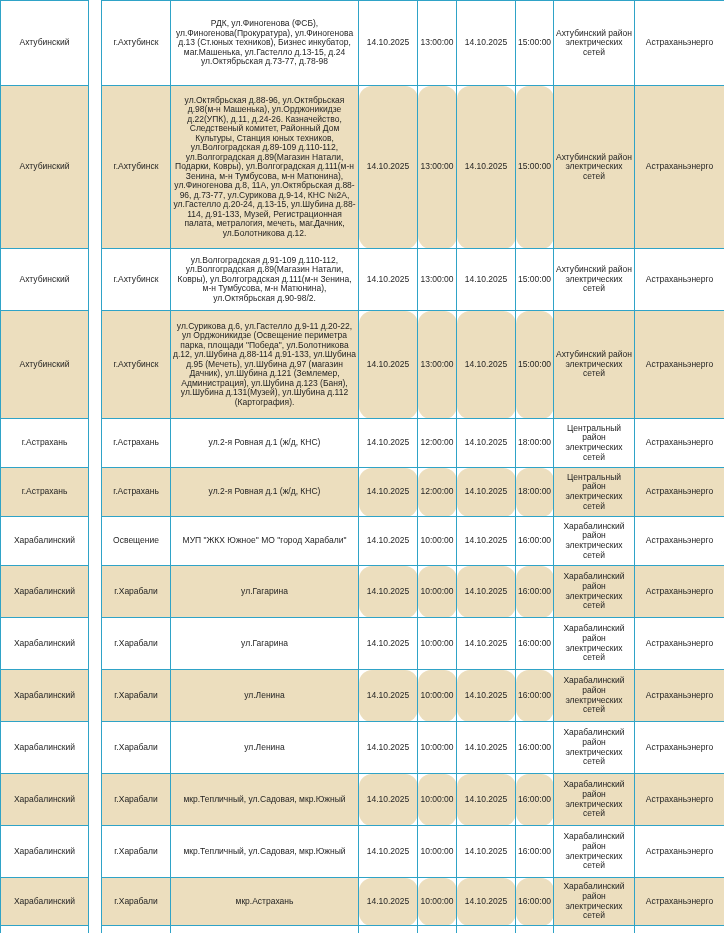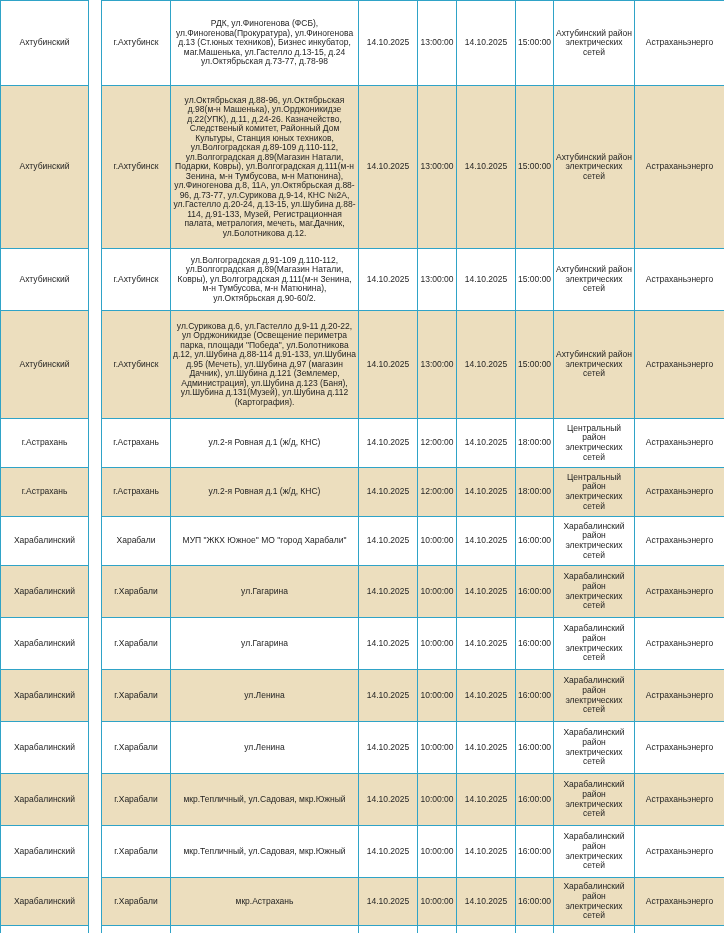--- a/index.html
+++ b/index.html
@@ -32,20 +32,21 @@
   table.outages tr.alt td{ background:var(--tan); }
   table.outages td.spacer{
     background:var(--white) !important;
     border-top:none;
     border-bottom:none;
     padding:0;
   }
   table.outages td.time-cell, table.outages td.date-cell{
     white-space:nowrap;
     overflow:hidden;
+    border-radius:13px;
   }
 </style>
 </head>
 <body>
 
 <div class="viewport">
   <table class="outages">
     <colgroup>
       <col style="width:88px">
       <col style="width:13px">
@@ -80,21 +81,21 @@
           <td class="time-cell">13:00:00</td>
           <td class="date-cell">14.10.2025</td>
           <td class="time-cell">15:00:00</td>
           <td>Ахтубинский район электрических сетей</td>
           <td>Астраханьэнерго</td>
         </tr>
         <tr style="height: 62px;">
           <td>Ахтубинский</td>
           <td class="spacer"></td>
           <td>г.Ахтубинск</td>
-          <td>ул.Волгоградская д.91-109 д.110-112, ул.Волгоградская д.89(Магазин Натали, Ковры), ул.Волгоградская д.111(м-н Зенина, м-н Тумбусова, м-н Матюнина), ул.Октябрьская д.90-60/2.</td>
+          <td>ул.Волгоградская д.91-109 д.110-112, ул.Волгоградская д.89(Магазин Натали, Ковры), ул.Волгоградская д.111(м-н Зенина, м-н Тумбусова, м-н Матюнина), ул.Октябрьская д.90-98/2.</td>
           <td class="date-cell">14.10.2025</td>
           <td class="time-cell">13:00:00</td>
           <td class="date-cell">14.10.2025</td>
           <td class="time-cell">15:00:00</td>
           <td>Ахтубинский район электрических сетей</td>
           <td>Астраханьэнерго</td>
         </tr>
         <tr class="alt" style="height: 108px;">
           <td>Ахтубинский</td>
           <td class="spacer"></td>
@@ -127,21 +128,21 @@
           <td class="date-cell">14.10.2025</td>
           <td class="time-cell">12:00:00</td>
           <td class="date-cell">14.10.2025</td>
           <td class="time-cell">18:00:00</td>
           <td>Центральный район электрических сетей</td>
           <td>Астраханьэнерго</td>
         </tr>
         <tr style="height: 49px;">
           <td>Харабалинский</td>
           <td class="spacer"></td>
-          <td>Харабали</td>
+          <td>Освещение</td>
           <td>МУП "ЖКХ Южное" МО "город Харабали"</td>
           <td class="date-cell">14.10.2025</td>
           <td class="time-cell">10:00:00</td>
           <td class="date-cell">14.10.2025</td>
           <td class="time-cell">16:00:00</td>
           <td>Харабалинский район электрических сетей</td>
           <td>Астраханьэнерго</td>
         </tr>
         <tr class="alt" style="height: 52px;">
           <td>Харабалинский</td>

